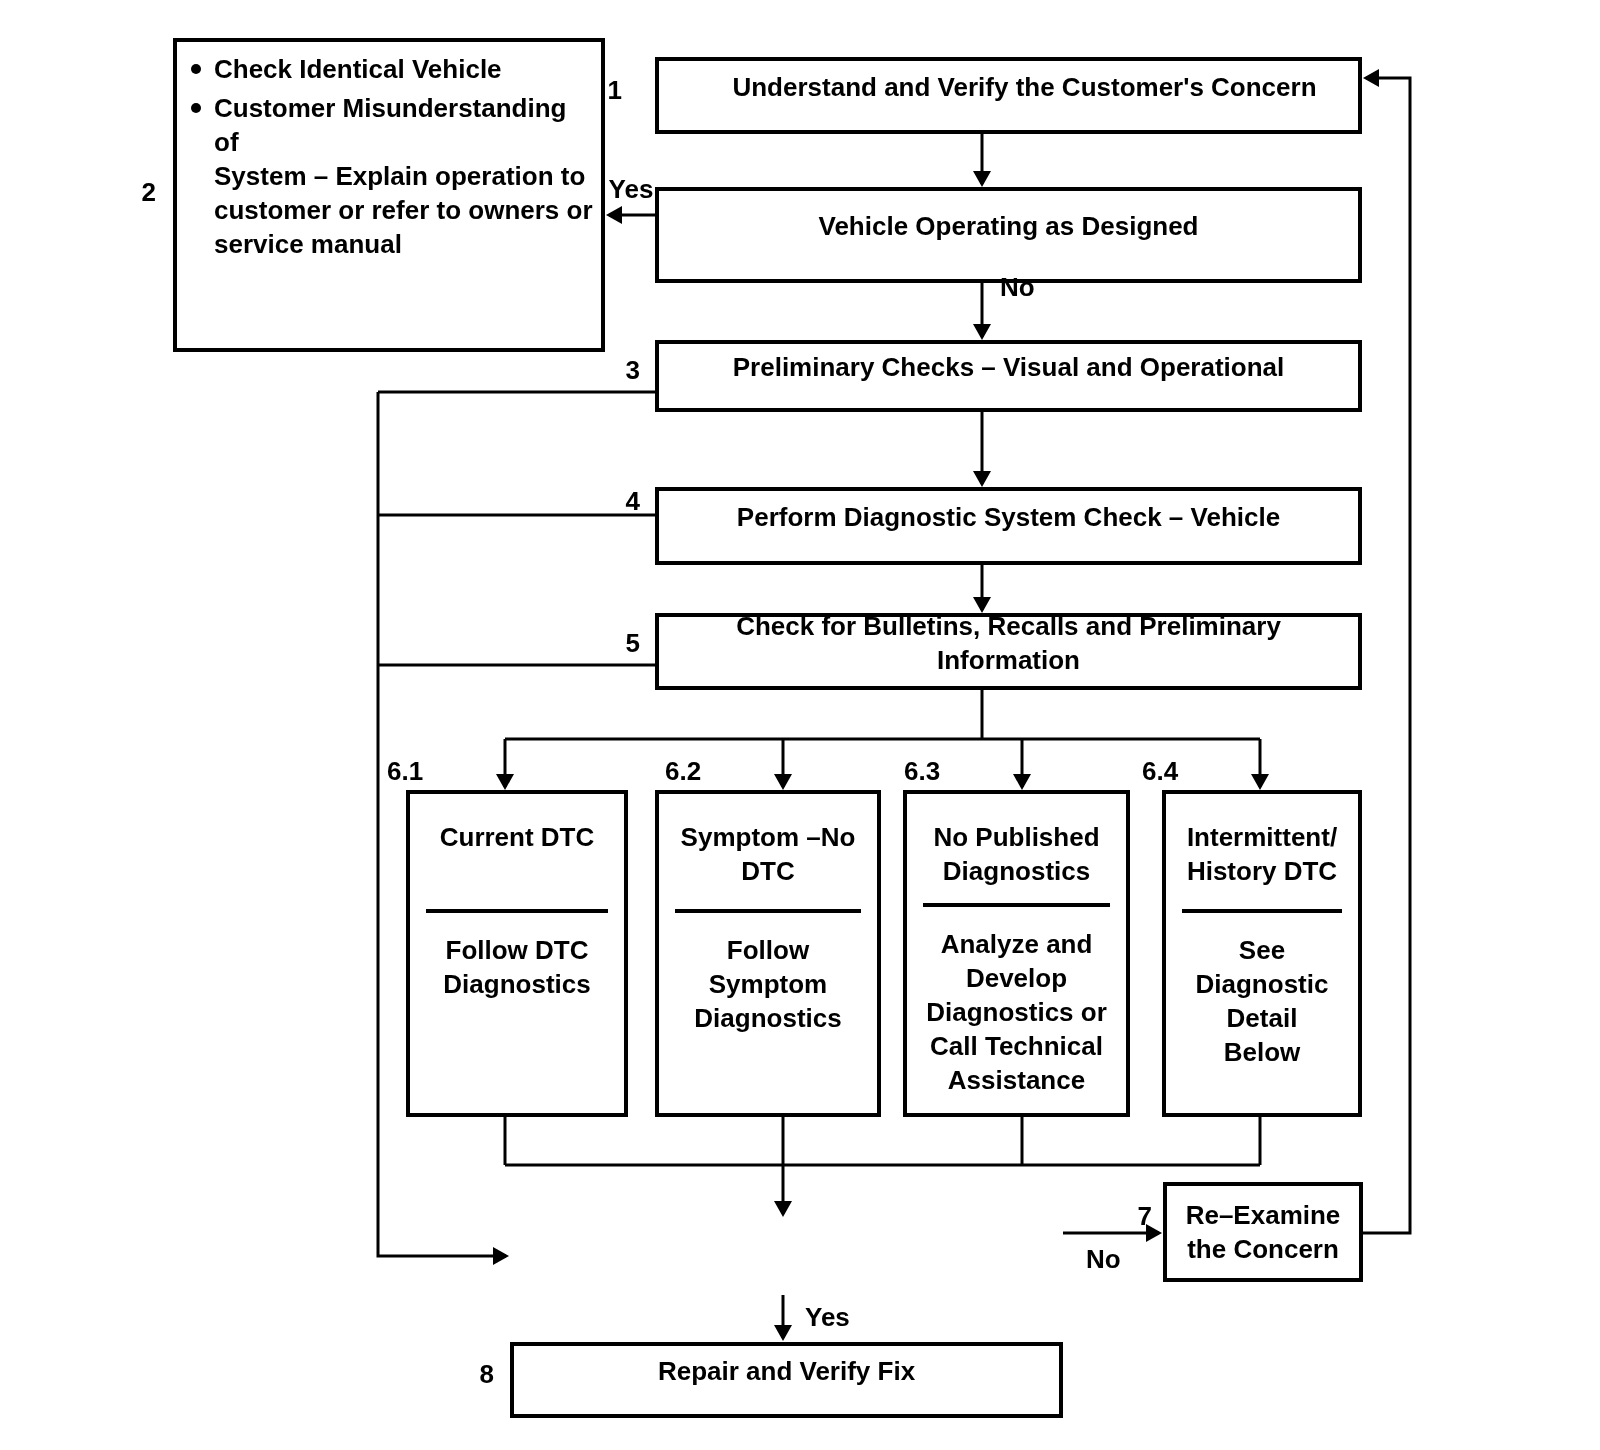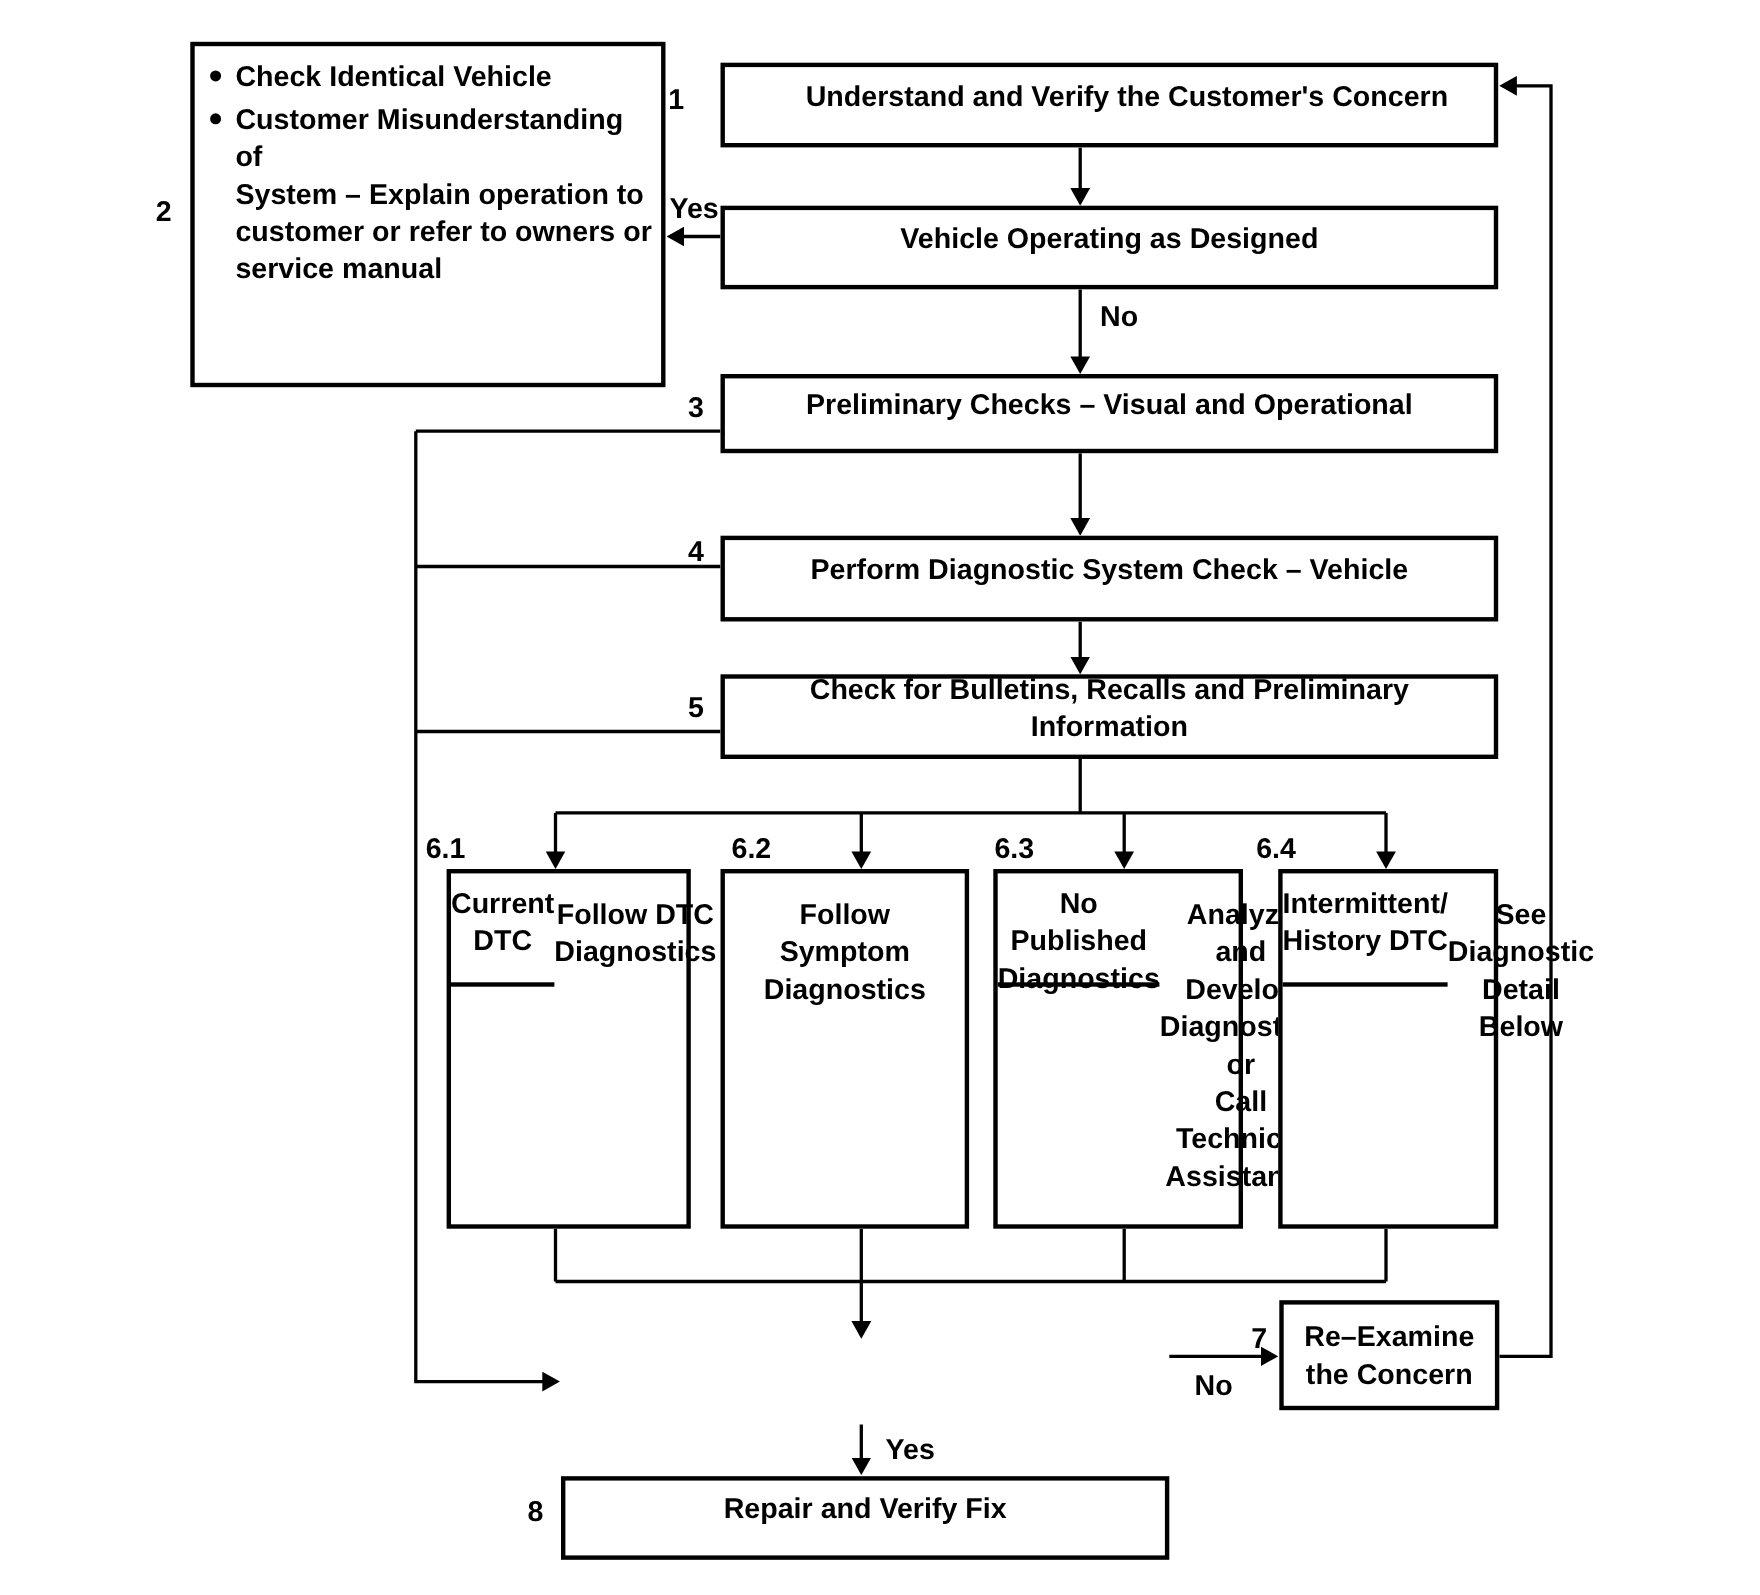--- a/index.html
+++ b/index.html
@@ -10,21 +10,21 @@
   }
   #stage *{box-sizing:border-box;}
   .box{
     position:absolute;border:4px solid #000;background:#fff;
   }
   .hbox{
     display:flex;align-items:center;justify-content:center;
     text-align:center;padding:0 10px 18px 10px;white-space:pre-line;
   }
   .hbox.no-bias{padding-bottom:0;}
-  .dtc{display:flex;flex-direction:row;padding:0;}
+  .dtc{display:flex;flex-direction:column;padding:16px;}
   .dtc-top{
     height:103px;border-bottom:4px solid #000;display:flex;
     justify-content:center;align-items:flex-start;padding-top:10px;
     text-align:center;white-space:pre-line;
   }
   .dtc-bottom{
     flex:1;display:flex;justify-content:center;align-items:flex-start;
     padding-top:20px;text-align:center;white-space:pre-line;
   }
   .num{position:absolute;width:80px;text-align:right;}
@@ -88,35 +88,37 @@
         <span>Customer Misunderstanding of
 System – Explain operation to
 customer or refer to owners or
 service manual</span>
       </li>
     </ul>
   </div>
 
   <div class="box hbox" style="left:655px;top:57px;width:707px;height:77px;padding-left:42px;">Understand and Verify the Customer's Concern</div>
 
-  <div class="box hbox" style="left:655px;top:187px;width:707px;height:76px;">Vehicle Operating as Designed</div>
+  <div class="box hbox" style="left:655px;top:187px;width:707px;height:96px;">Vehicle Operating as Designed</div>
 
   <div class="box hbox" style="left:655px;top:340px;width:707px;height:72px;">Preliminary Checks – Visual and Operational</div>
 
   <div class="box hbox" style="left:655px;top:487px;width:707px;height:78px;">Perform Diagnostic System Check – Vehicle</div>
 
   <div class="box hbox" style="left:655px;top:613px;width:707px;height:77px;">Check for Bulletins, Recalls and Preliminary Information</div>
 
   <div class="box dtc" style="left:406px;top:790px;width:222px;height:327px;">
     <div class="dtc-top">Current DTC</div>
     <div class="dtc-bottom">Follow DTC
 Diagnostics</div>
   </div>
 
   <div class="box dtc" style="left:655px;top:790px;width:226px;height:327px;">
+    <div class="dtc-top">Symptom –No
+DTC</div>
     <div class="dtc-bottom">Follow
 Symptom
 Diagnostics</div>
   </div>
 
   <div class="box dtc" style="left:903px;top:790px;width:227px;height:327px;">
     <div class="dtc-top">No Published
 Diagnostics</div>
     <div class="dtc-bottom">Analyze and
 Develop

